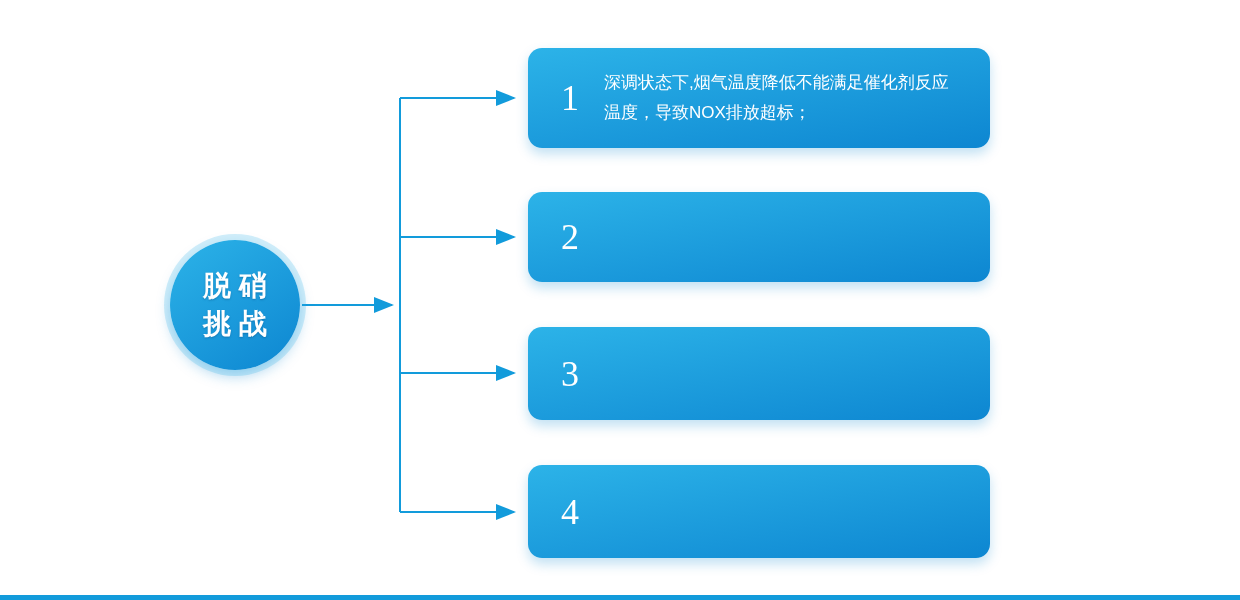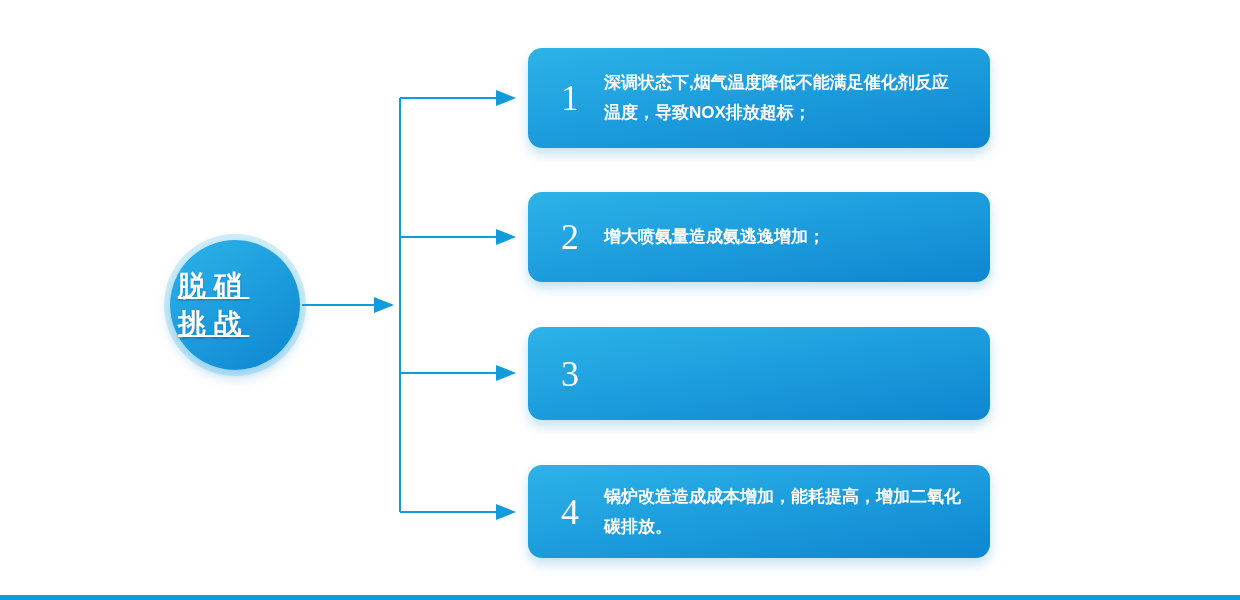--- a/index.html
+++ b/index.html
@@ -18,43 +18,42 @@
   }
   .connectors{
     position:absolute;left:0;top:0;width:1240px;height:600px;
     pointer-events:none;
   }
   .root-circle{
     position:absolute;left:170px;top:240px;width:130px;height:130px;
     border-radius:50%;
     background:linear-gradient(145deg,var(--box-grad-start),var(--box-grad-end));
     box-shadow:0 0 0 6px rgba(44,179,232,0.22), 0 6px 14px rgba(13,134,209,0.35);
-    display:flex;flex-direction:column;justify-content:center;
+    display:flex;flex-direction:column;align-items:center;justify-content:center;
     color:#ffffff;font-weight:bold;font-size:28px;line-height:1.35;
     text-shadow:0 1px 2px rgba(0,60,110,0.35);
-    text-decoration:underline;
   }
   .root-circle .line{letter-spacing:0.28em;margin-left:0.28em;}
   .node-box{
     position:absolute;left:528px;width:462px;
     border-radius:14px;
     background:linear-gradient(170deg,var(--box-grad-start),var(--box-grad-end));
     box-shadow:0 6px 12px rgba(13,134,209,0.25);
     display:flex;align-items:center;
     color:#ffffff;
   }
   .node-box .num{
     flex:0 0 64px;text-align:center;
     font-family:"Liberation Serif", serif;
     font-size:36px;color:#ffffff;
     margin-left:10px;
   }
   .node-box .txt{
     flex:1;padding:14px 28px 14px 2px;
-    font-size:17px;font-weight:bold;line-height:1.75;
+    font-size:17px;font-weight:normal;line-height:1.75;
     text-align:left;
   }
   .box-1{top:48px;height:100px;}
   .box-2{top:192px;height:90px;}
   .box-3{top:327px;height:93px;}
   .box-4{top:465px;height:93px;}
   .bottom-bar{
     position:absolute;left:0;right:0;bottom:0;height:5px;
     background:var(--accent);
   }
@@ -86,27 +85,25 @@
     <span class="line">挑战</span>
   </div>
 
   <div class="node-box box-1">
     <div class="num">1</div>
     <div class="txt">深调状态下,烟气温度降低不能满足催化剂反应温度，导致NOX排放超标；</div>
   </div>
 
   <div class="node-box box-2">
     <div class="num">2</div>
-    <div class="txt">增大喷氨量造成氨逃逸增加；</div>
   </div>
 
   <div class="node-box box-3">
     <div class="num">3</div>
   </div>
 
   <div class="node-box box-4">
     <div class="num">4</div>
-    <div class="txt">锅炉改造造成成本增加，能耗提高，增加二氧化碳排放。</div>
   </div>
 
   <div class="bottom-bar"></div>
 
 </div>
 
 </body></html>

